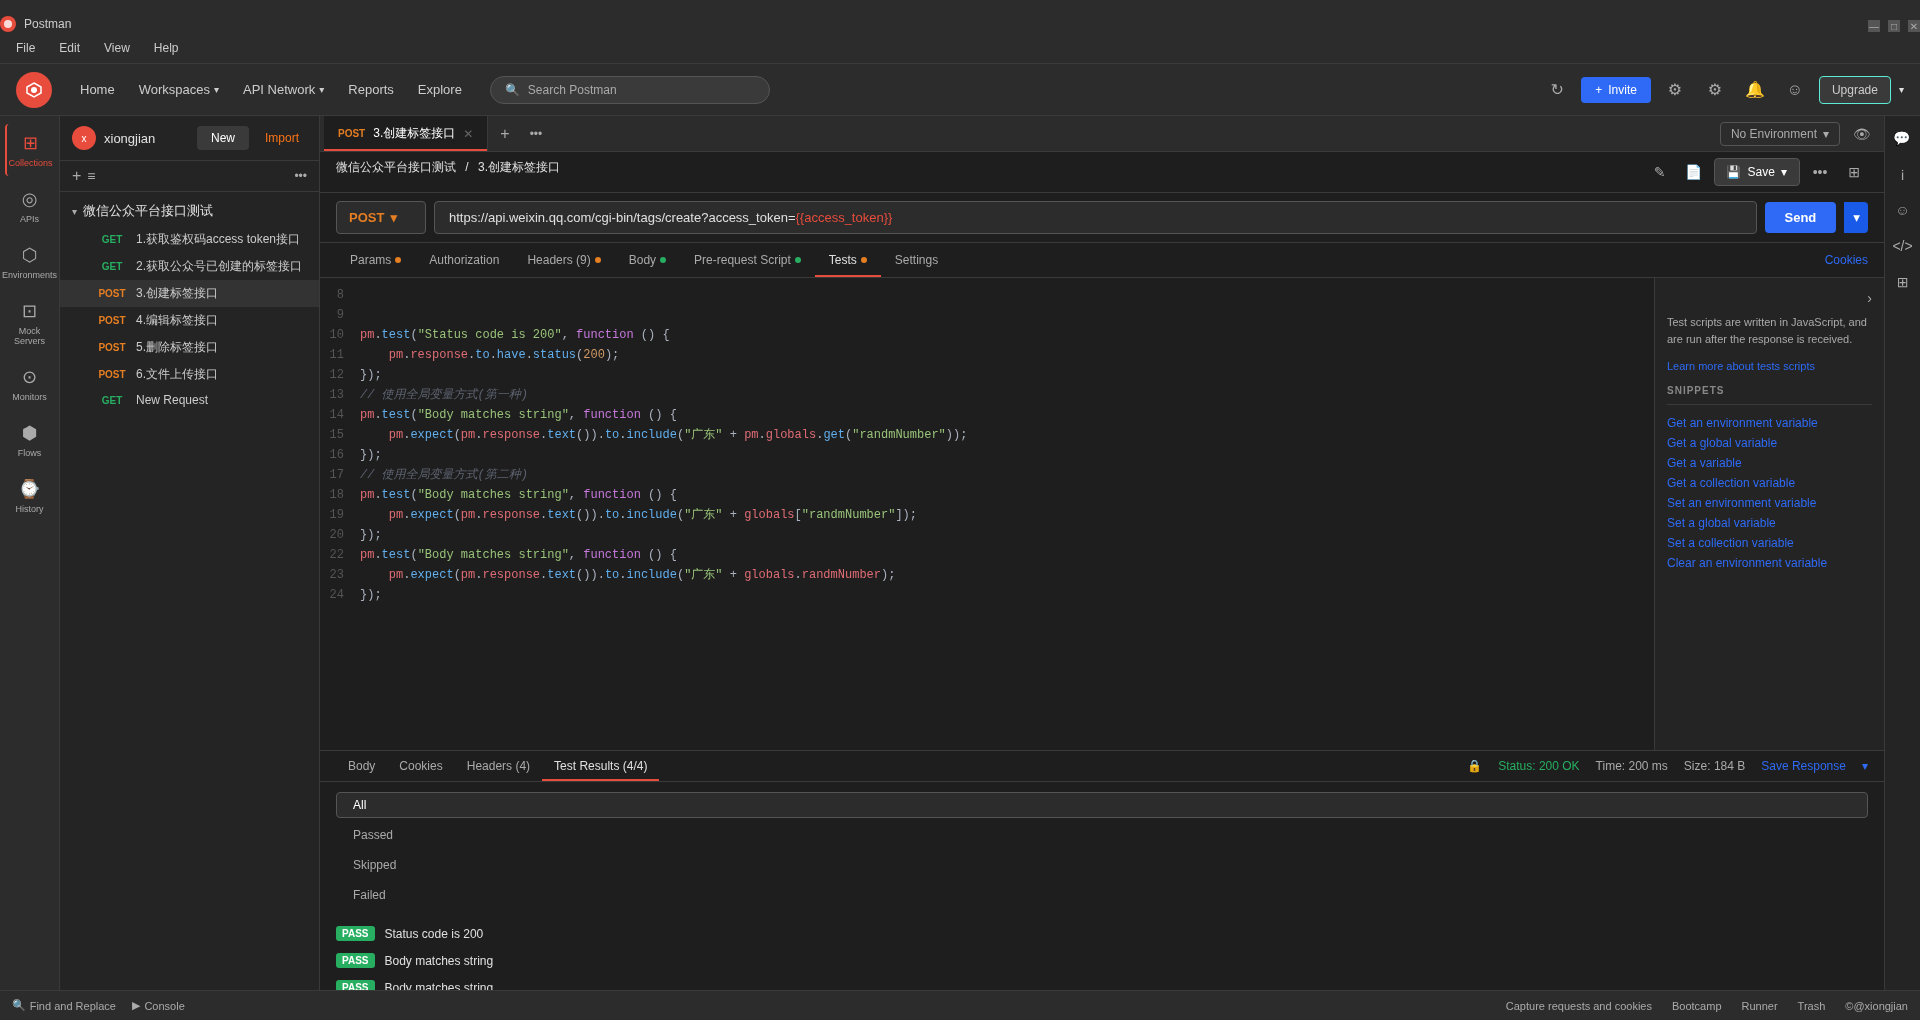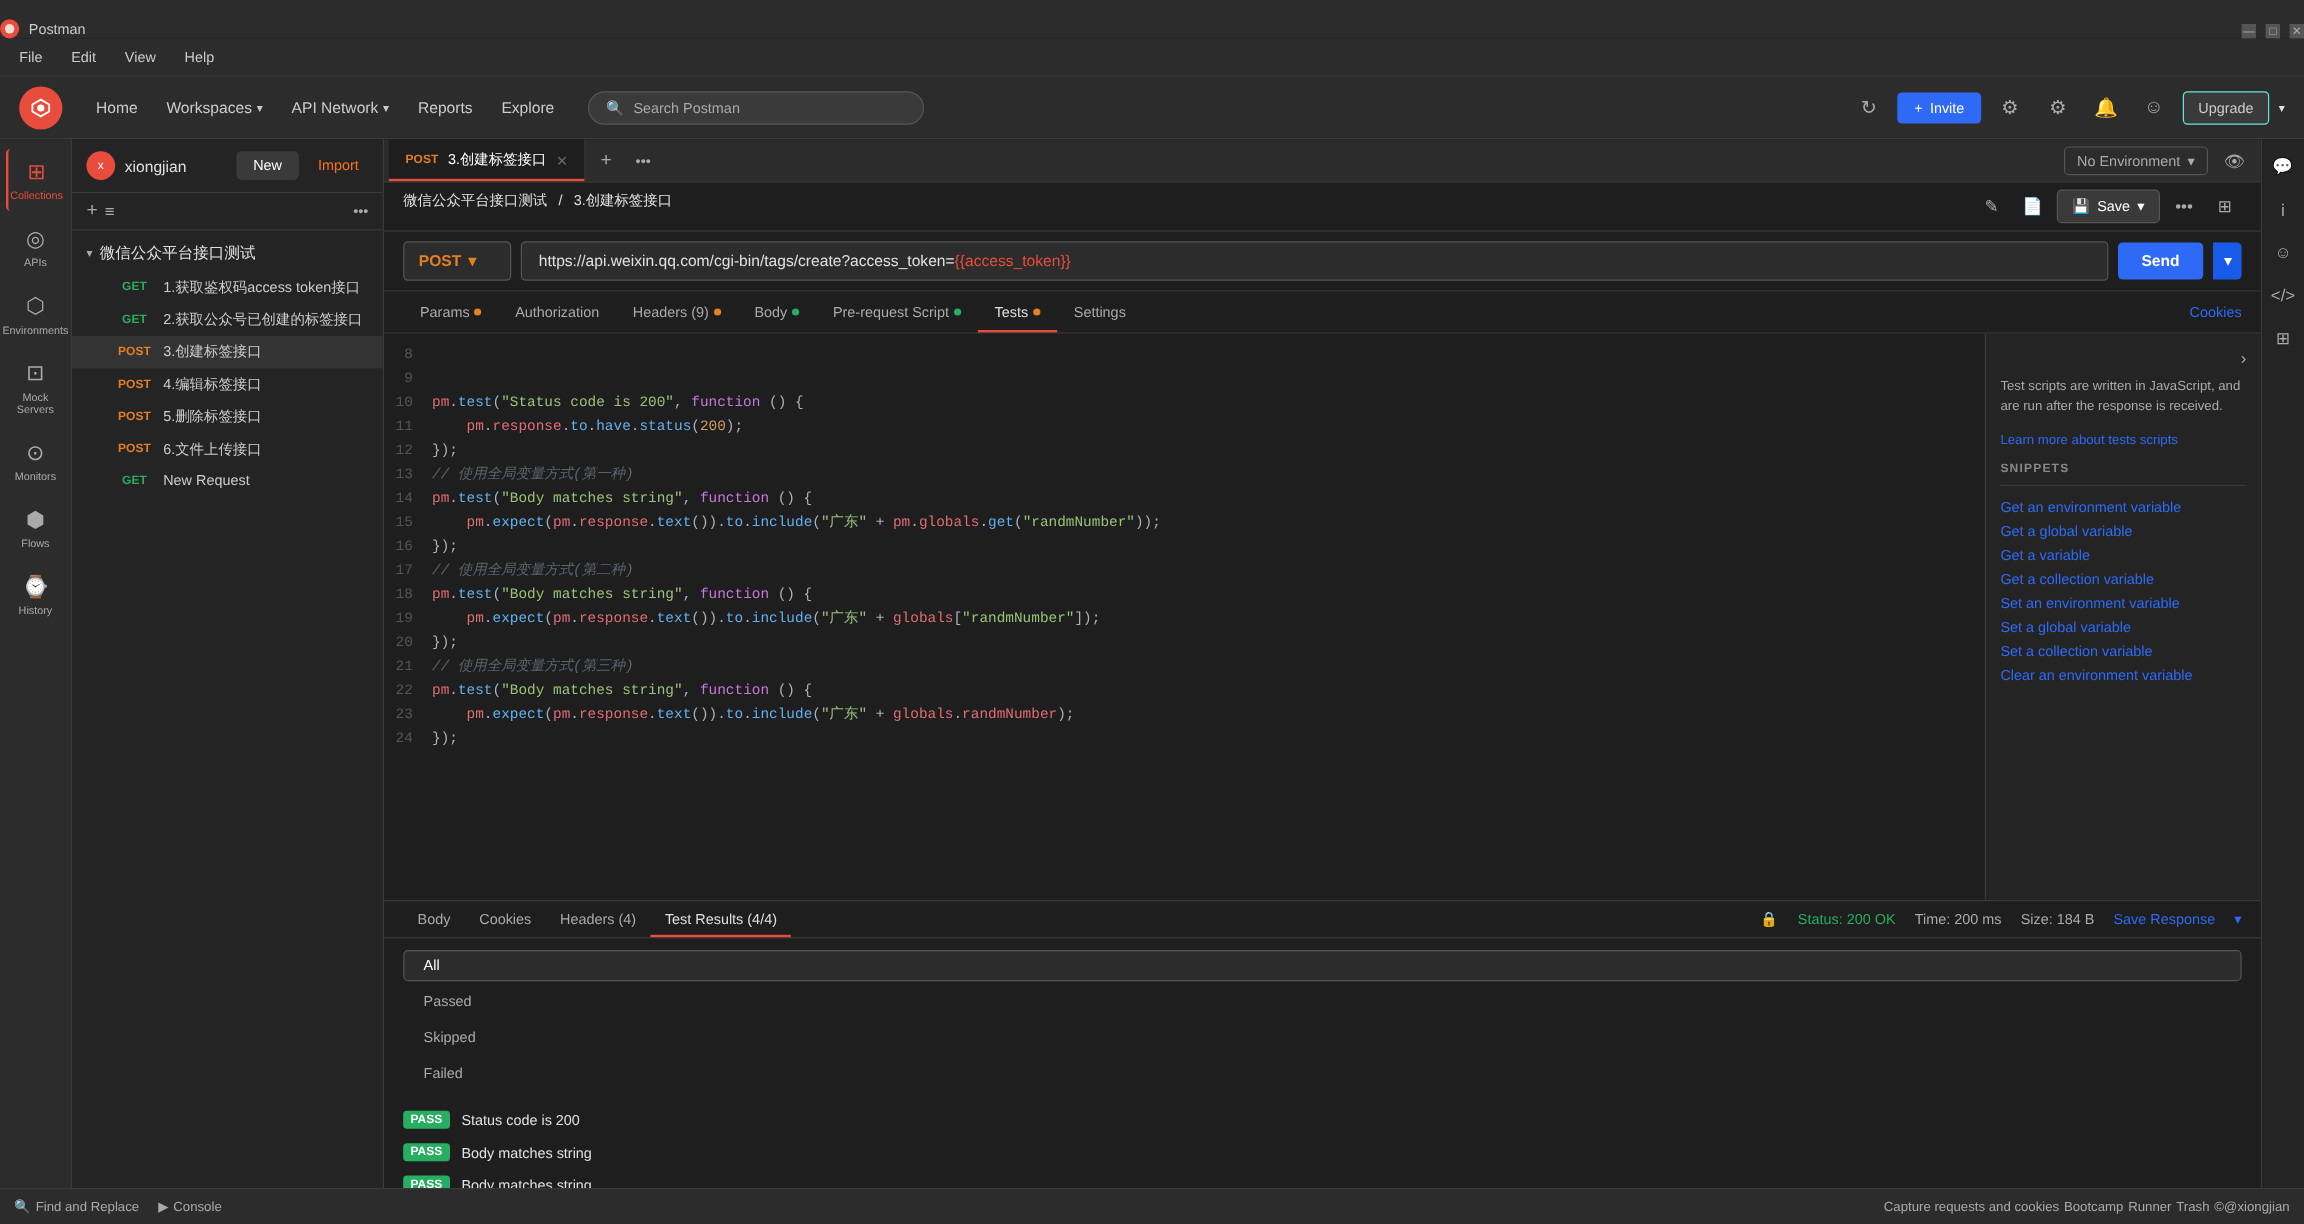--- a/index.html
+++ b/index.html
@@ -126,21 +126,21 @@
     .filter-tab { padding: 5px 16px; font-size: 12px; border-radius: 4px; cursor: pointer; border: 1px solid transparent; color: #aaa; }
     .filter-tab.active { background: #2c2c2c; color: #fff; border-color: #555; }
     .test-result-item { display: flex; align-items: center; gap: 10px; padding: 6px 0; }
     .pass-badge { background: #27ae60; color: white; font-size: 10px; font-weight: 700; padding: 2px 6px; border-radius: 3px; }
     .result-text { color: #e0e0e0; font-size: 12px; }
     
     
     .bottom-bar { height: 30px; background: #2c2c2c; border-top: 1px solid #3a3a3a; display: flex; align-items: center; padding: 0 12px; gap: 16px; justify-content: space-between; }
     .bottom-left { display: flex; align-items: center; gap: 16px; }
     .bottom-btn { color: #aaa; font-size: 11px; cursor: pointer; display: flex; align-items: center; gap: 4px; }
-    .bottom-right { display: flex; align-items: flex-start; gap: 4px; }
+    .bottom-right { display: flex; align-items: flex-start; gap: 20px; }
     .bottom-right-item { color: #aaa; font-size: 11px; cursor: pointer; }
     
     
     ::-webkit-scrollbar { width: 6px; height: 6px; }
     ::-webkit-scrollbar-track { background: #1e1e1e; }
     ::-webkit-scrollbar-thumb { background: #444; border-radius: 3px; }
     
     .env-select { background: #2c2c2c; border: 1px solid #555; border-radius: 4px; padding: 4px 10px; color: #aaa; font-size: 12px; cursor: pointer; display: flex; align-items: center; gap: 6px; }
     .icon-btn { width: 28px; height: 28px; display: flex; align-items: center; justify-content: center; color: #aaa; cursor: pointer; border-radius: 3px; font-size: 14px; }
     
@@ -433,24 +433,20 @@
           <span class="line-num">18</span>
           <span class="line-content"><span class="var">pm</span><span class="punc">.</span><span class="fn">test</span><span class="punc">(</span><span class="str">"Body matches string"</span><span class="punc">, </span><span class="kw">function</span><span class="punc"> () {</span></span>
         </div>
         <div class="code-line">
           <span class="line-num">19</span>
           <span class="line-content">    <span class="var">pm</span><span class="punc">.</span><span class="fn">expect</span><span class="punc">(</span><span class="var">pm</span><span class="punc">.</span><span class="var">response</span><span class="punc">.</span><span class="fn">text</span><span class="punc">()).</span><span class="fn">to</span><span class="punc">.</span><span class="fn">include</span><span class="punc">(</span><span class="str">"广东"</span><span class="punc"> + </span><span class="var">globals</span><span class="punc">[</span><span class="str">"randmNumber"</span><span class="punc">]);</span></span>
         </div>
         <div class="code-line">
           <span class="line-num">20</span>
           <span class="line-content"><span class="punc">});</span></span>
-        </div>
-        <div class="code-line">
-          <span class="line-num">21</span>
-          <span class="line-content"><span class="cmt">// 使用全局变量方式(第三种)</span></span>
         </div>
         <div class="code-line">
           <span class="line-num">22</span>
           <span class="line-content"><span class="var">pm</span><span class="punc">.</span><span class="fn">test</span><span class="punc">(</span><span class="str">"Body matches string"</span><span class="punc">, </span><span class="kw">function</span><span class="punc"> () {</span></span>
         </div>
         <div class="code-line">
           <span class="line-num">23</span>
           <span class="line-content">    <span class="var">pm</span><span class="punc">.</span><span class="fn">expect</span><span class="punc">(</span><span class="var">pm</span><span class="punc">.</span><span class="var">response</span><span class="punc">.</span><span class="fn">text</span><span class="punc">()).</span><span class="fn">to</span><span class="punc">.</span><span class="fn">include</span><span class="punc">(</span><span class="str">"广东"</span><span class="punc"> + </span><span class="var">globals</span><span class="punc">.</span><span class="var">randmNumber</span><span class="punc">);</span></span>
         </div>
         <div class="code-line">

